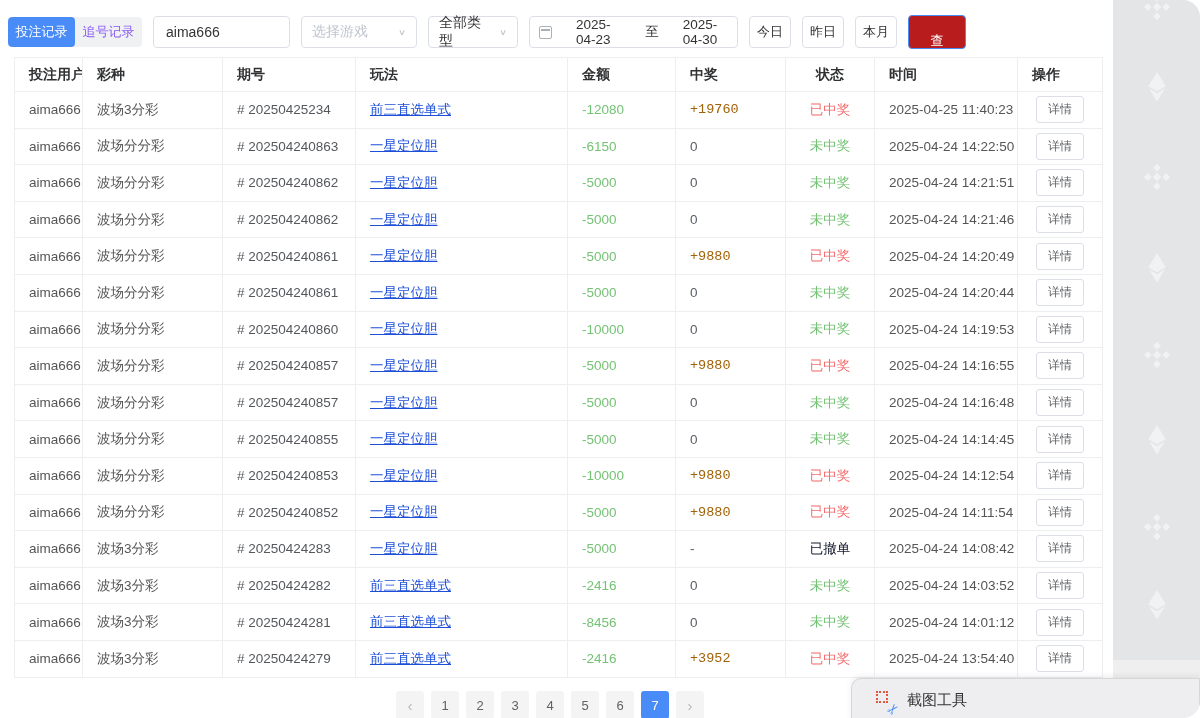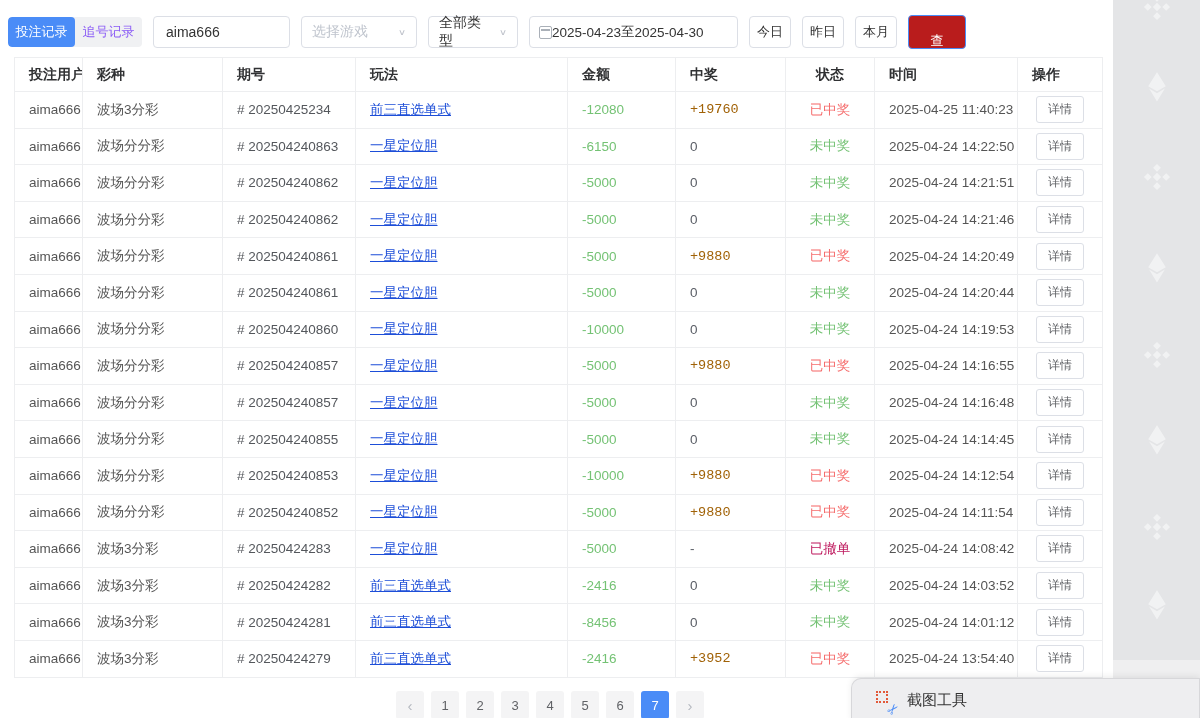--- a/index.html
+++ b/index.html
@@ -1,55 +1,55 @@
 <!DOCTYPE html>
 <html><head>
 <meta charset="utf-8">
 <style>
   * { margin:0; padding:0; box-sizing:border-box; }
   html,body { background:#fff; }
   .screen { position:relative; width:1200px; height:718px; background:#fff; overflow:hidden;
-            font-family:"Liberation Sans", sans-serif; color:#333; }
+            font-family:"Liberation Sans", sans-serif; color:#333;border-radius:17px; }
 
   
   .toolbar { position:absolute; left:8px; top:16px; height:32px; display:flex; align-items:center; gap:11px; }
   .seg { display:flex; height:30px; border-radius:4px; overflow:hidden; background:#f0f1f3; }
   .seg button { width:67px; border:none; background:transparent; font-size:13px; color:#8b5cf6; cursor:pointer;
                 font-family:inherit; }
   .seg button.active { background:#4a8cf7; color:#fff; border-radius:4px; }
   .tb-input { width:137px; height:32px; border:1px solid #dcdfe6; border-radius:4px; padding:0 12px;
               font-size:14px; color:#333; font-family:inherit; outline:none; }
   .select { height:32px; border:1px solid #dcdfe6; border-radius:4px; display:flex; align-items:center;
             justify-content:space-between; padding:0 10px; font-size:14px; color:#333; cursor:pointer; background:#fff; }
   .select.game { width:116px; }
   .select.type { width:90px; }
   .select .ph { color:#bfc4cd; }
   .chev { color:#c0c4cc; font-size:11px; transform:scaleY(.75); margin-left:6px; }
   .date-range { width:209px; height:32px; border:1px solid #dcdfe6; border-radius:4px; display:flex;
-                align-items:center; gap:0; padding:0 9px; font-size:13.5px; color:#333; cursor:pointer; background:#fff;}
+                align-items:center; gap:24px; padding:0 9px; font-size:13.5px; color:#333; cursor:pointer; background:#fff;}
   .cal { width:13px; height:13px; border:1px solid #aab0b8; border-radius:2px; position:relative; flex:none; }
   .cal::before { content:''; position:absolute; left:1px; right:1px; top:2px; height:2px; background:#aab0b8; }
   .btn { height:32px; padding:0 7px; background:#fff; border:1px solid #dcdfe6; border-radius:4px;
          font-size:13px; color:#333; cursor:pointer; font-family:inherit; }
   .btn.primary { background:#b91c1c; border-color:#4a8cf7; color:#fff; width:58px; padding:16px; }
 
   
   .table-wrap { position:absolute; left:14px; top:57px; }
   table { border-collapse:collapse; table-layout:fixed; width:1088px; background:#fff; }
   th, td { border:1px solid #edeef0; overflow:hidden; white-space:nowrap; }
   th { height:34px; font-size:14px; font-weight:bold; color:#303133; text-align:left; padding:0 14px; }
   td { height:36.6px; font-size:13.5px; color:#555; padding:0 14px; }
   td.c-status, th.c-status { text-align:center; padding:0 4px; }
   td.c-action { text-align:center; padding:0 4px; }
   .amount { color:#74c274; }
   .win-zero { color:#5a5e66; }
   .win-pos { color:#a16207;font-family:Liberation Mono, monospace; }
   .status-won { color:#f56c6c; }
   .status-lost { color:#74c274; }
-  .status-cancelled { color:#be185d;font-family:Liberation Mono, monospace; }
+  .status-cancelled { color:#0f172a;font-family:Liberation Mono, monospace; }
   .play-link { color:#1d4ed8; text-decoration:underline; cursor:pointer; }
   .period { color:#54575c; }
   .detail-btn { padding:4px 11px; font-size:12px; color:#606266; background:#fff; border:1px solid #dcdfe6;
                 border-radius:3px; cursor:pointer; font-family:inherit; }
 
   
   .pagination { position:absolute; left:396px; top:691px; display:flex; gap:7px; }
   .page-btn { min-width:28px; height:28px; border:none; border-radius:3px; background:#f4f4f5; color:#606266;
               font-size:13px; display:flex; align-items:center; justify-content:center; cursor:pointer;
               font-family:inherit; }

